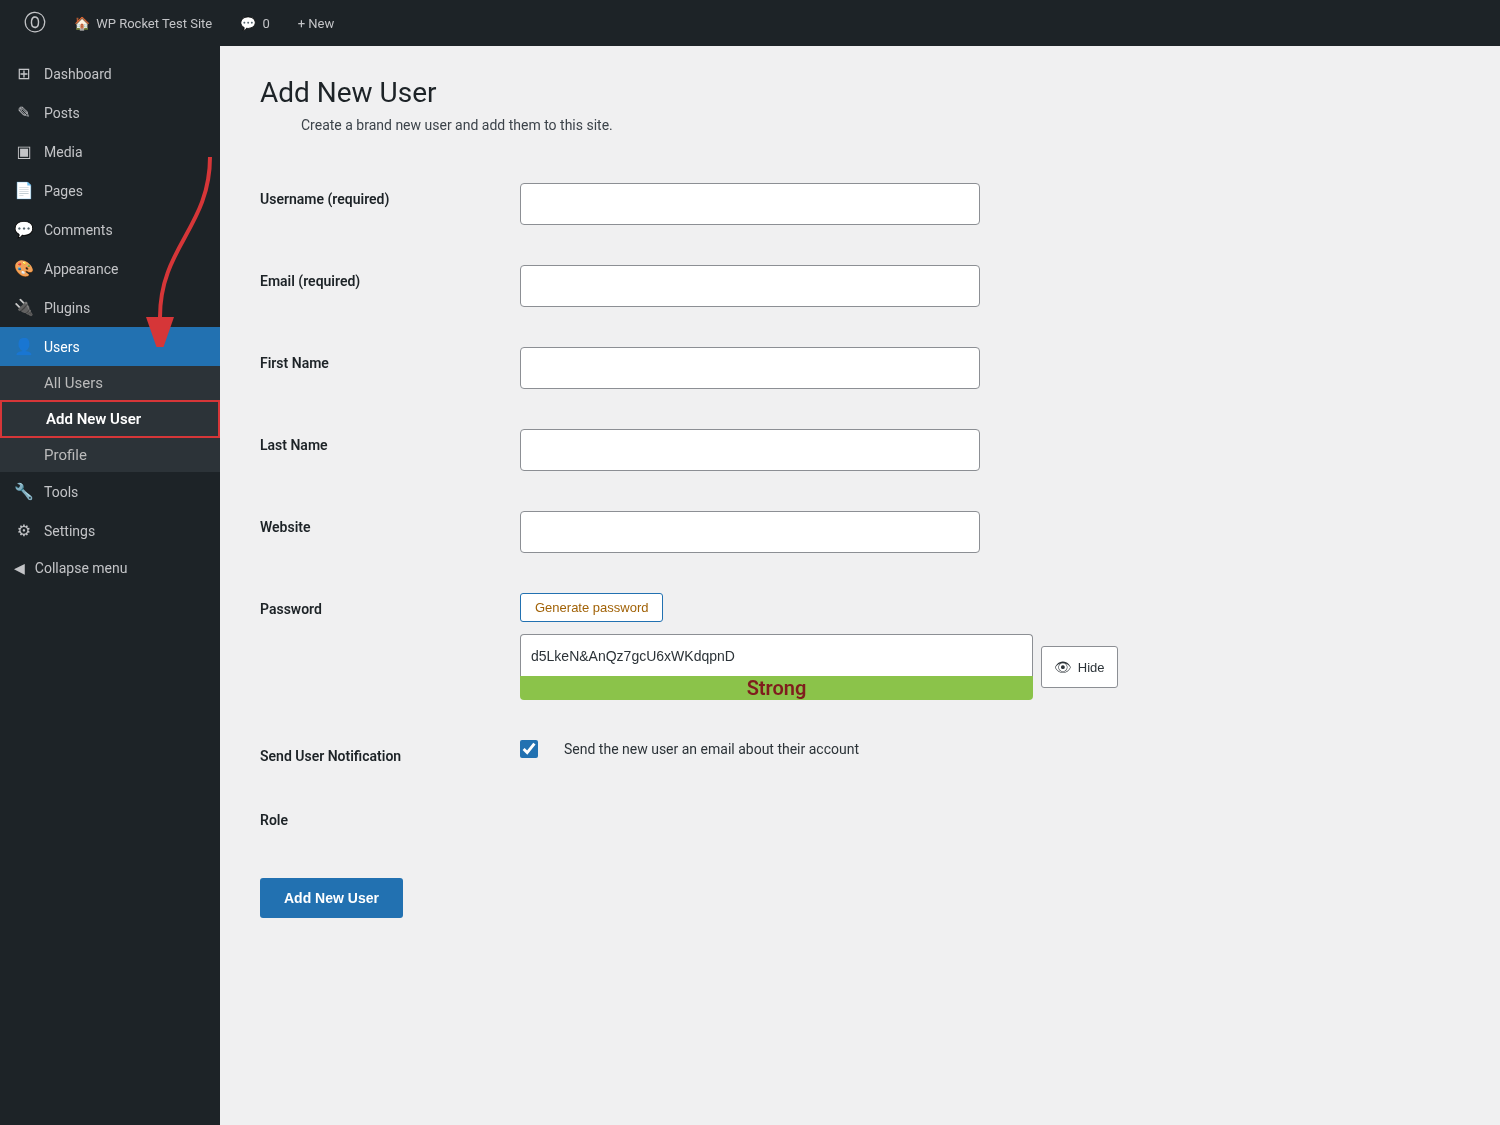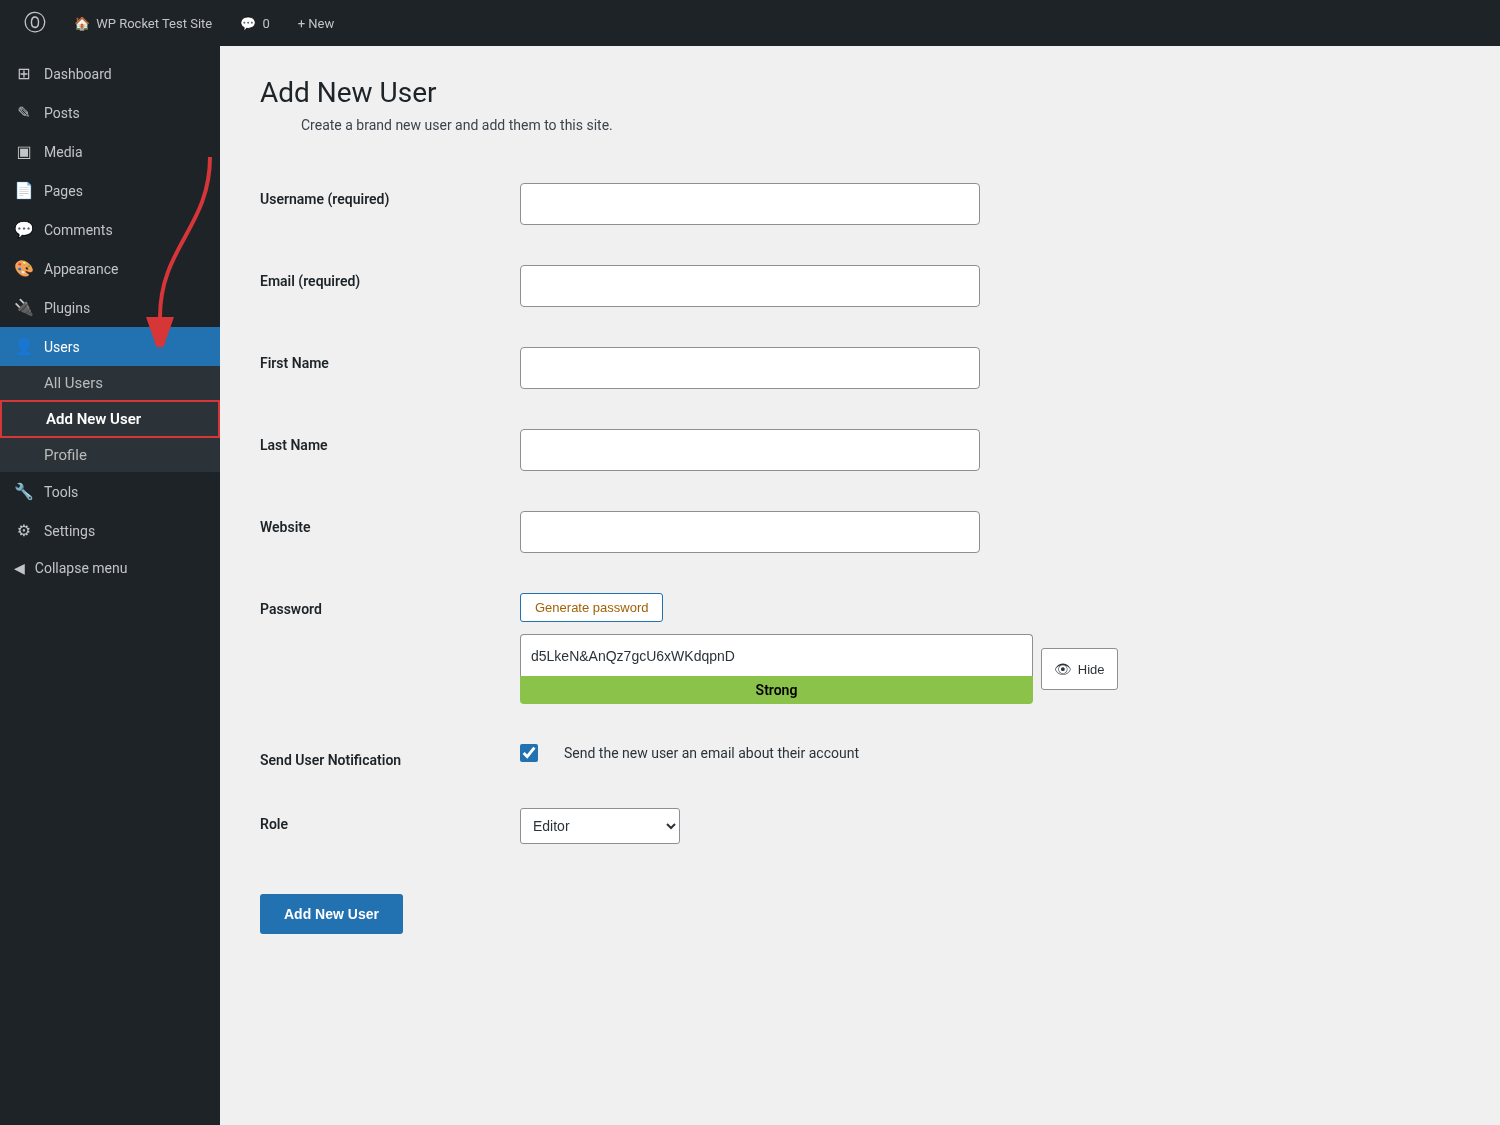--- a/index.html
+++ b/index.html
@@ -147,24 +147,23 @@
       padding: 0 10px;
       font-size: 14px;
       background: #fff;
       color: #2c3338;
       outline: none;
       border-bottom: none;
     }
     .password-strength {
       width: 100%;
       background: #8bc34a;
-      color: #000000;
+      color: #7f1d1d;
       text-align: center;
-      padding: 6px;
-      font-size: 14px;
+      font-size: 20px;
       font-weight: 600;
       border-radius: 0 0 4px 4px;
     }
     .hide-btn {
       background: #fff;
       border: 1px solid #8c8f94;
       color: #2c3338;
       padding: 6px 12px;
       border-radius: 3px;
       cursor: pointer;
@@ -388,28 +387,19 @@
       <div class="form-field">
         <div class="checkbox-row">
           <input type="checkbox" checked="" style="">
           <span>Send the new user an email about their account</span>
         </div>
       </div>
     </div>
 
     <div class="form-row">
       <div class="form-label">Role</div>
-      <div class="form-field">
-        <select class="role-select">
-          <option>Editor</option>
-          <option>Administrator</option>
-          <option>Author</option>
-          <option>Contributor</option>
-          <option>Subscriber</option>
-        </select>
-      </div>
     </div>
 
     <div>
       <button class="submit-btn">Add New User</button>
     </div>
   </div>
 </div>
 
 </body></html>

